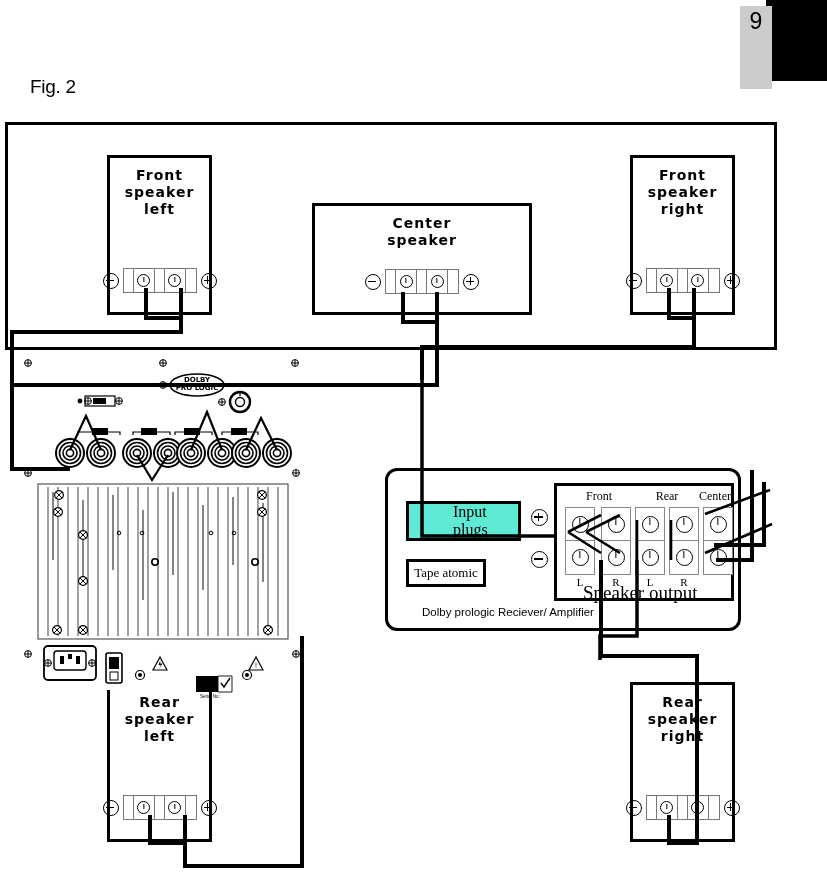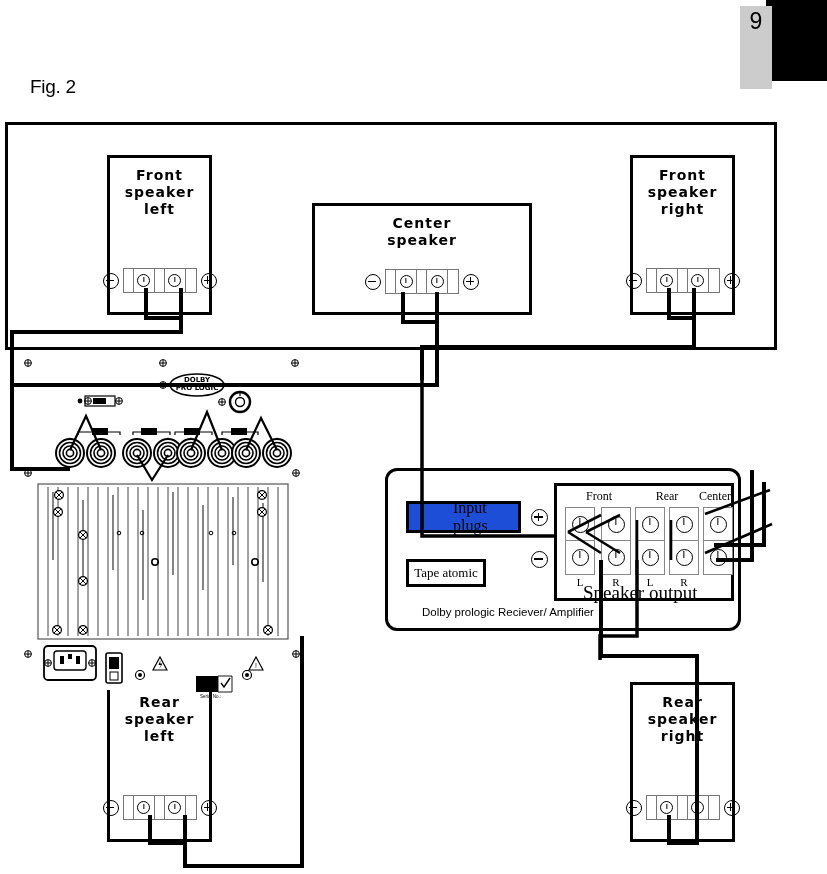--- a/index.html
+++ b/index.html
@@ -179,29 +179,29 @@
     border: 3px solid #000;
     border-radius: 12px;
     background: #fff;
     box-sizing: border-box;
   }
   #input-plugs {
     position: absolute;
     left: 18px;
     top: 30px;
     width: 115px;
-    height: 32px;
+    height: 40px;
     border: 3px solid #000;
     display: flex;
     align-items: center;
     justify-content: center;
     font-family: "Liberation Serif", serif;
     font-size: 16px;
     box-sizing: border-box;
-    background: #1d4ed8;
+    background: #5eead4;
     padding-left: 44px;
   }
   #tape-output {
     position: absolute;
     left: 18px;
     top: 88px;
     width: 80px;
     height: 28px;
     border: 3px solid #000;
     display: flex;

